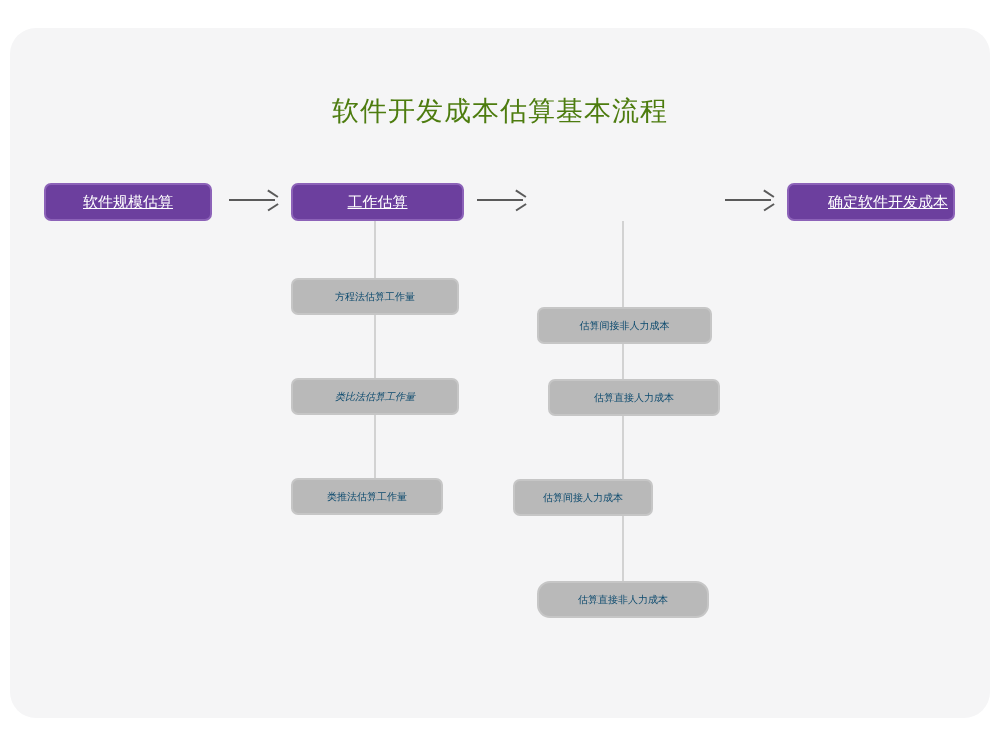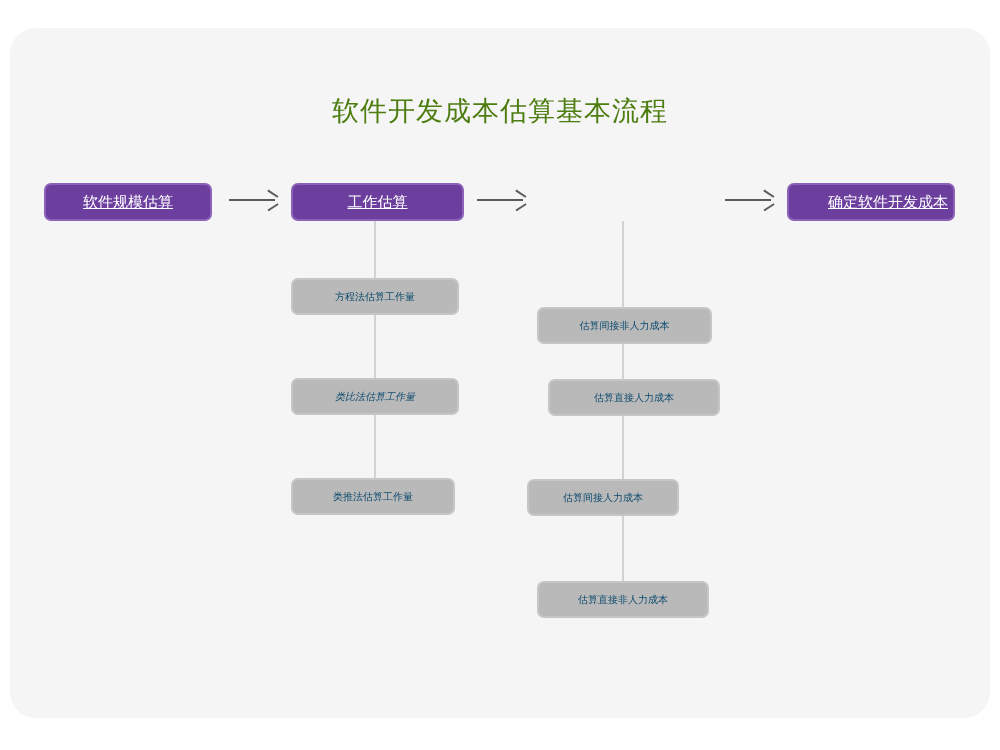--- a/index.html
+++ b/index.html
@@ -153,23 +153,23 @@
 
   <div class="node primary" style="left:291px; top:183px; width:173px;">工作估算</div>
 
 
   <div class="node primary" style="left:787px; top:183px; width:168px;padding-left:34px;">确定软件开发成本</div>
 
   <div class="node sub" style="left:291px; top:278px; width:168px;">方程法估算工作量</div>
 
   <div class="node sub" style="left:291px; top:378px; width:168px;font-style:italic;">类比法估算工作量</div>
 
-  <div class="node sub" style="left:291px; top:478px; width:164px;">类推法估算工作量</div>
+  <div class="node sub" style="left:291px; top:478px; width:152px;">类推法估算工作量</div>
 
   <div class="node sub" style="left:537px; top:279px; width:175px;margin-top:28px;">估算间接非人力成本</div>
 
   <div class="node sub" style="left:548px; top:379px; width:172px;">估算直接人力成本</div>
 
-  <div class="node sub" style="left:527px; top:479px; width:152px;font-family:Liberation Serif, serif;">估算间接人力成本</div>
+  <div class="node sub" style="left:513px; top:479px; width:140px;font-family:Liberation Serif, serif;">估算间接人力成本</div>
 
-  <div class="node sub" style="left:537px; top:581px; width:172px;">估算直接非人力成本</div>
+  <div class="node sub" style="left:537px; top:581px; width:172px;border-radius:13px;">估算直接非人力成本</div>
 
 </div>
 
 </body></html>

